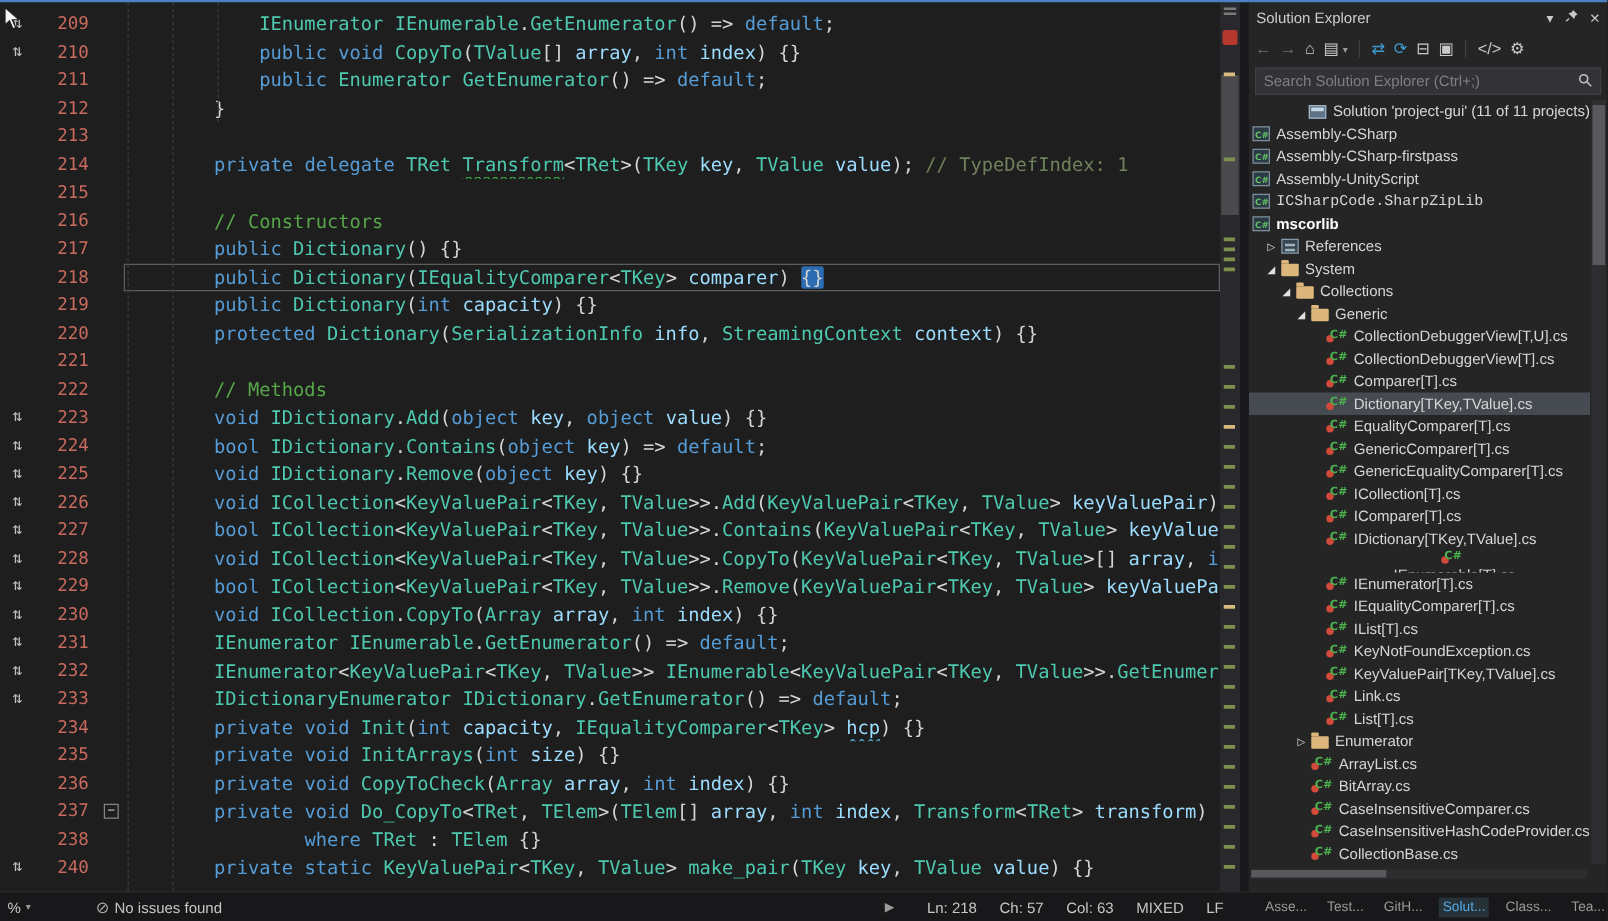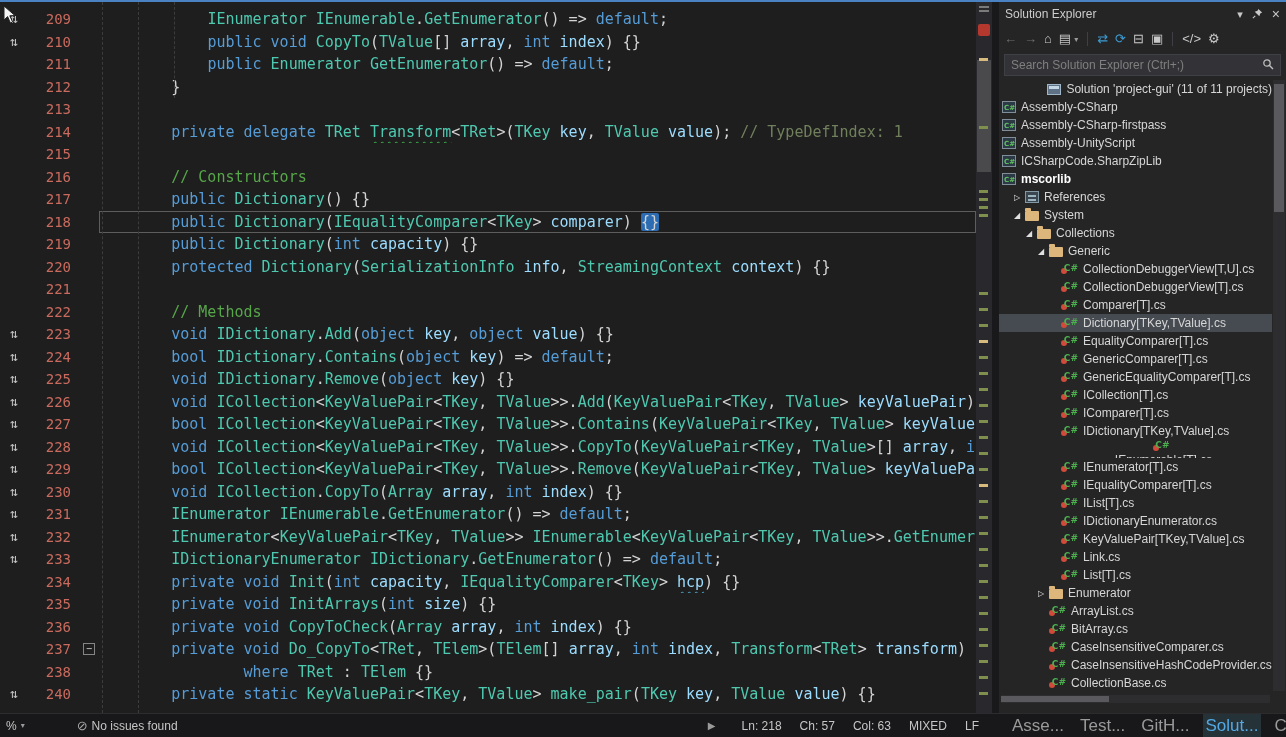--- a/index.html
+++ b/index.html
@@ -81,21 +81,21 @@
   #statusleft{width:999px;display:flex;align-items:center;height:100%}
   .sitem{display:flex;align-items:center;gap:4px;cursor:default}
   #zoom{margin-left:6px}
   #zoom .caret{font-size:8px;color:#9a9a9a}
   #issues{margin-left:52px}
   #issues .noico{font-size:13px;color:#a8a8a8}
   #playtri{margin-left:auto;margin-right:26px;color:#9a9a9a;font-size:10px}
   .posit{margin-right:18px}
   #eol{margin-right:20px}
   #paneltabs{width:287px;display:flex;align-items:center;gap:10px;padding-left:10px;height:100%}
-  .tab{font-size:17px;color:#9a9a9a;padding:2px 3px;cursor:default}
+  .tab{font-size:11px;color:#9a9a9a;padding:2px 3px;cursor:default}
   .tab.active{color:#53a9e6;background:#253238}
 
   #mousecursor{position:absolute;left:3px;top:5px;z-index:50;pointer-events:none}
 </style>
 </head>
 <body>
 <div id="root">
 
 <div id="accent"></div>
 
@@ -225,21 +225,21 @@
           <span class="tlabel">Assembly-CSharp</span>
         </div>
         <div class="trow" style="padding-left: 3px;">
           <span class="ico ico-project"></span>
           <span class="tlabel">Assembly-CSharp-firstpass</span>
         </div>
         <div class="trow" style="padding-left: 3px; text-align: center;">
           <span class="ico ico-project"></span>
           <span class="tlabel">Assembly-UnityScript</span>
         </div>
-        <div class="trow" style="padding-left: 3px;">
+        <div class="trow" style="padding-left: 3px; font-family: Liberation Mono, monospace;">
           <span class="ico ico-project"></span>
           <span class="tlabel">ICSharpCode.SharpZipLib</span>
         </div>
         <div class="trow bold" style="padding-left: 3px;">
           <span class="ico ico-project"></span>
           <span class="tlabel">mscorlib</span>
         </div>
         <div class="trow" style="padding-left: 15px;">
           <span class="tarrow">▷</span>
           <span class="ico ico-references"></span>
@@ -326,21 +326,21 @@
           <span class="tlabel">IEqualityComparer[T].cs</span>
         </div>
         <div class="trow" style="padding-left: 51px;">
           <span class="tarrow"></span>
           <span class="ico ico-csfile"></span>
           <span class="tlabel">IList[T].cs</span>
         </div>
         <div class="trow" style="padding-left: 51px;">
           <span class="tarrow"></span>
           <span class="ico ico-csfile"></span>
-          <span class="tlabel">IDictionaryEnumerator.cs</span>
+          <span class="tlabel">KeyNotFoundException.cs</span>
         </div>
         <div class="trow" style="padding-left: 51px;">
           <span class="tarrow"></span>
           <span class="ico ico-csfile"></span>
           <span class="tlabel">KeyValuePair[TKey,TValue].cs</span>
         </div>
         <div class="trow" style="padding-left: 51px;">
           <span class="tarrow"></span>
           <span class="ico ico-csfile"></span>
           <span class="tlabel">Link.cs</span>

